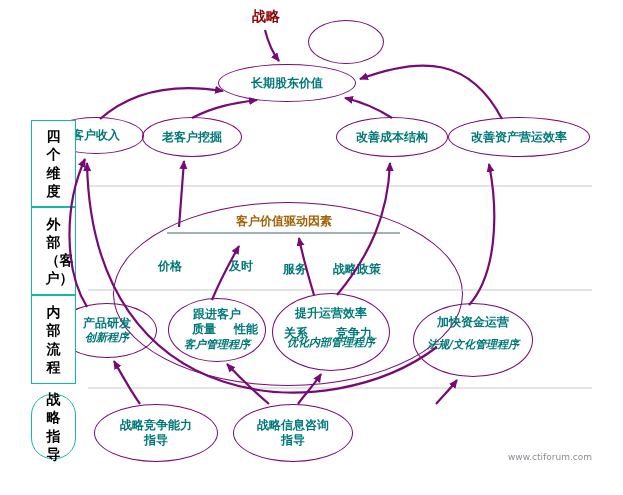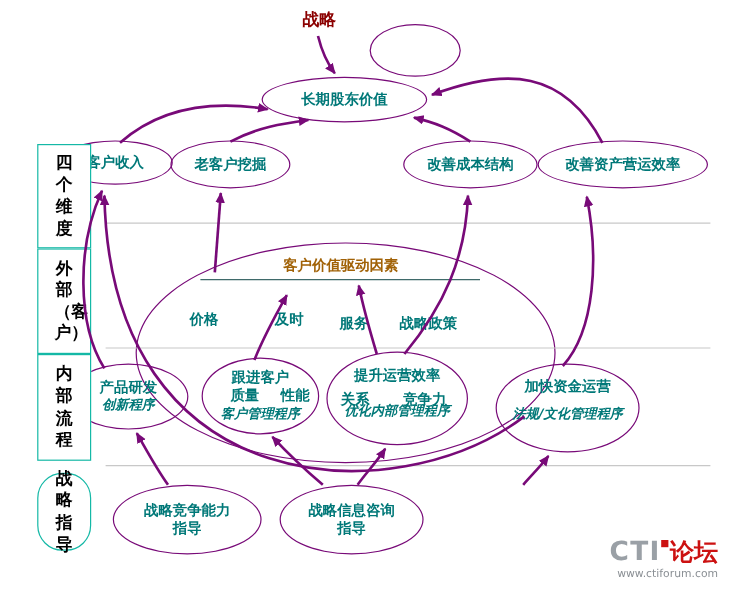--- a/index.html
+++ b/index.html
@@ -157,19 +157,16 @@
     <path class="arrow" marker-end="url(#ah)" d="M469,305 C496,275 499,215 489,164"></path>
     <path class="arrow" marker-end="url(#ah)" d="M314,295 C308,275 303,258 299,238"></path>
     <path class="arrow" marker-end="url(#ah)" d="M140,404 C130,390 122,375 114,361"></path>
     <path class="arrow" marker-end="url(#ah)" d="M269,404 C255,392 240,378 227,364"></path>
     <path class="arrow" marker-end="url(#ah)" d="M298,404 C305,394 314,385 321,374"></path>
     <path class="arrow" marker-end="url(#ah)" d="M436,404 C443,396 451,388 457,380"></path>
     <path class="arrow" marker-end="url(#ah)" d="M437,347 C330,428 92,420 87,163"></path>
   </svg>
 
   <div class="logo">
-    <div>
-      <span class="cti">CTI</span><span class="sq"></span><span class="forum">论坛</span>
-    </div>
     <div class="url">www.ctiforum.com</div>
   </div>
 
 </div>
 
 </body></html>

